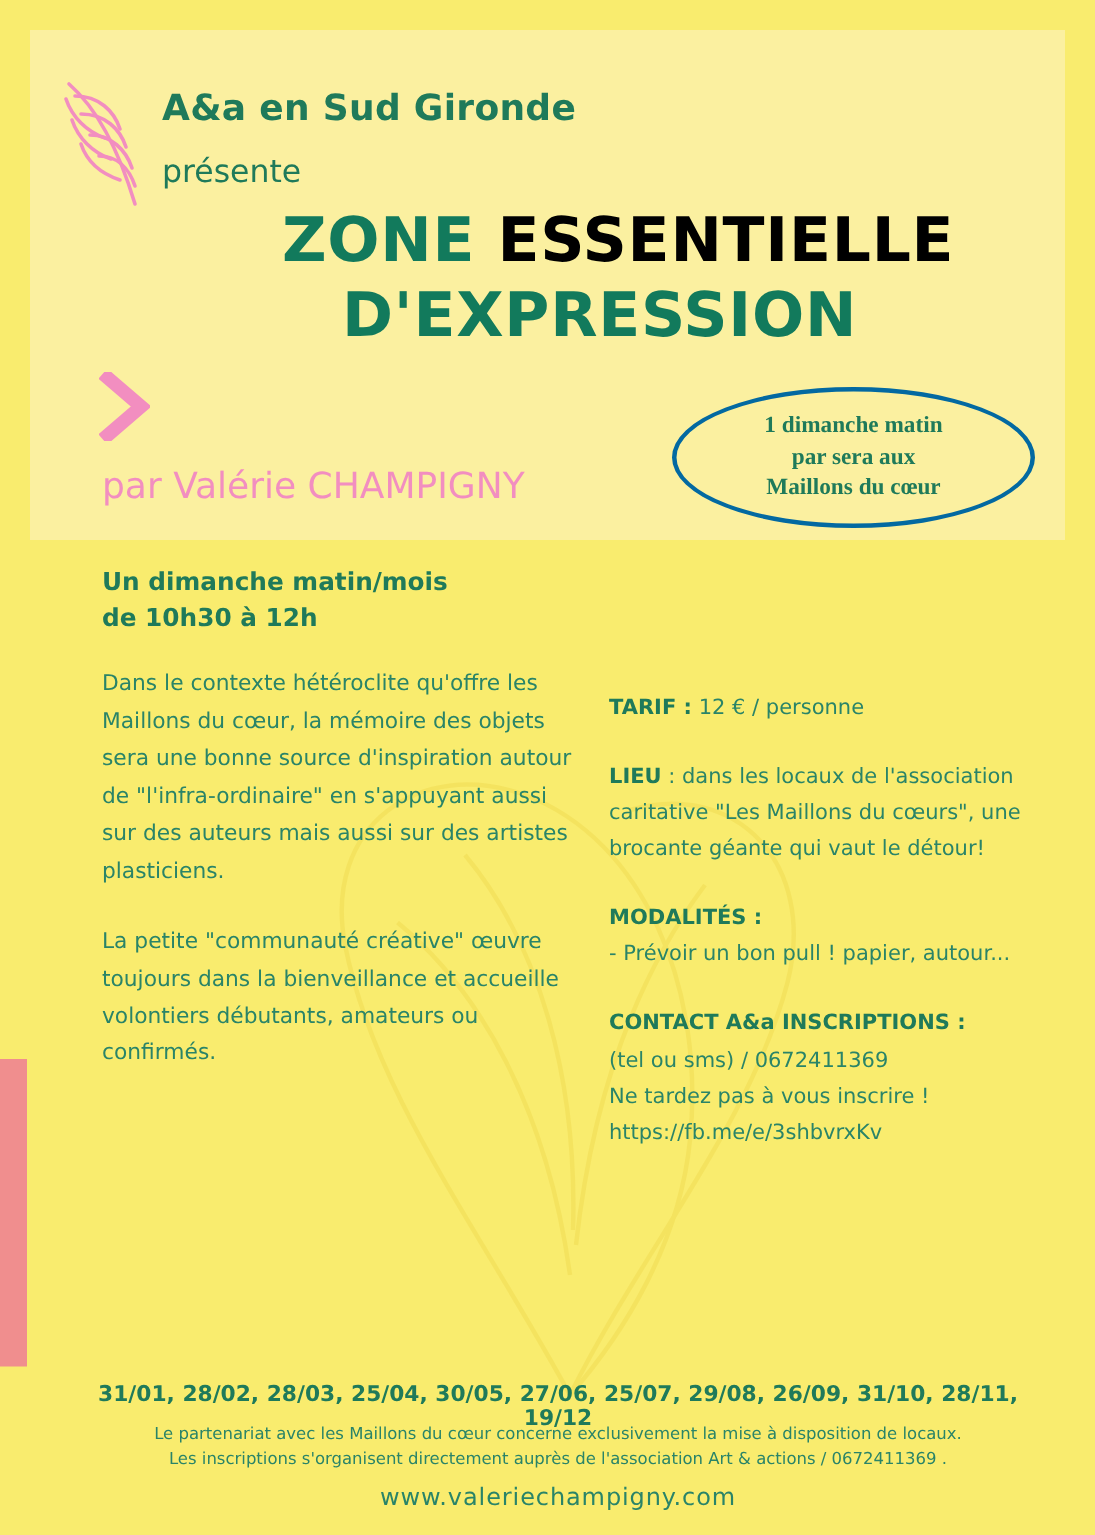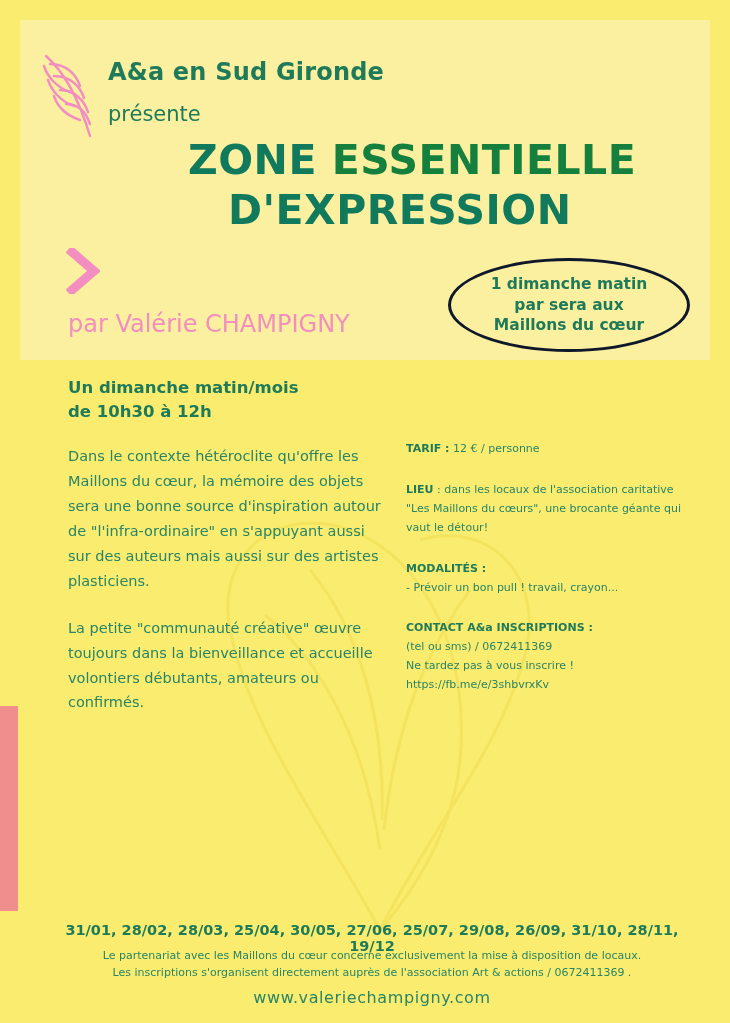--- a/index.html
+++ b/index.html
@@ -78,21 +78,21 @@
   .title1 {
     position: absolute;
     left: 188px;
     top: 136px;
     font-size: 41px;
     font-weight: bold;
     letter-spacing: .5px;
     white-space: nowrap;
   }
   .title1 .green { color: #127a5c; }
-  .title1 .pink { color: #15803d; }
+  .title1 .pink { color: #000000; }
   .title2 {
     position: absolute;
     left: 228px;
     top: 186px;
     font-size: 41px;
     font-weight: bold;
     letter-spacing: .5px;
     color: #127a5c;
     white-space: nowrap;
   }
@@ -129,26 +129,27 @@
     white-space: nowrap;
   }
 
   
   .badge {
     position: absolute;
     left: 448px;
     top: 258px;
     width: 236px;
     height: 88px;
-    border: 3px solid #0f172a;
+    border: 3px solid #0369a1;
     border-radius: 50%;
     display: flex;
     align-items: center;
     justify-content: center;
     text-align: center;
+    font-family: Liberation Serif, serif;
   }
   .badge span {
     font-size: 15.5px;
     font-weight: bold;
     line-height: 1.35;
     color: #1f7a5a;
   }
 
   
   .schedule {
@@ -168,23 +169,23 @@
     top: 444px;
     width: 320px;
     font-size: 14.5px;
     line-height: 1.72;
     color: #2a8468;
   }
   .col-left p { margin: 0 0 22px 0; }
   .col-right {
     position: absolute;
     left: 406px;
-    top: 440px;
+    top: 460px;
     width: 280px;
-    font-size: 11px;
+    font-size: 14px;
     line-height: 1.72;
     color: #2a8468;
   }
   .col-right .block { margin-bottom: 22px; }
   .col-right .lbl { font-weight: bold; color: #1f7a5a; }
   .col-right .line { display: block; }
 
   
   .dates {
     position: absolute;
@@ -292,21 +293,21 @@
 
   <div class="col-right">
     <div class="block">
       <span class="lbl">TARIF :</span><span> 12 € / personne</span>
     </div>
     <div class="block">
       <span class="lbl">LIEU</span><span> : dans les locaux de l'association caritative "Les Maillons du cœurs", une brocante géante qui vaut le détour!</span>
     </div>
     <div class="block">
       <span class="lbl line">MODALITÉS :</span>
-      <span class="line">- Prévoir un bon pull ! travail, crayon...</span>
+      <span class="line">- Prévoir un bon pull ! papier, autour...</span>
     </div>
     <div class="block">
       <span class="lbl line">CONTACT A&amp;a INSCRIPTIONS :</span>
       <span class="line">(tel ou sms) / 0672411369</span>
       <span class="line">Ne tardez pas à vous inscrire !</span>
       <span class="line">https://fb.me/e/3shbvrxKv</span>
     </div>
   </div>
 
   <div class="dates">31/01, 28/02, 28/03, 25/04, 30/05, 27/06, 25/07, 29/08, 26/09, 31/10, 28/11, 19/12</div>

